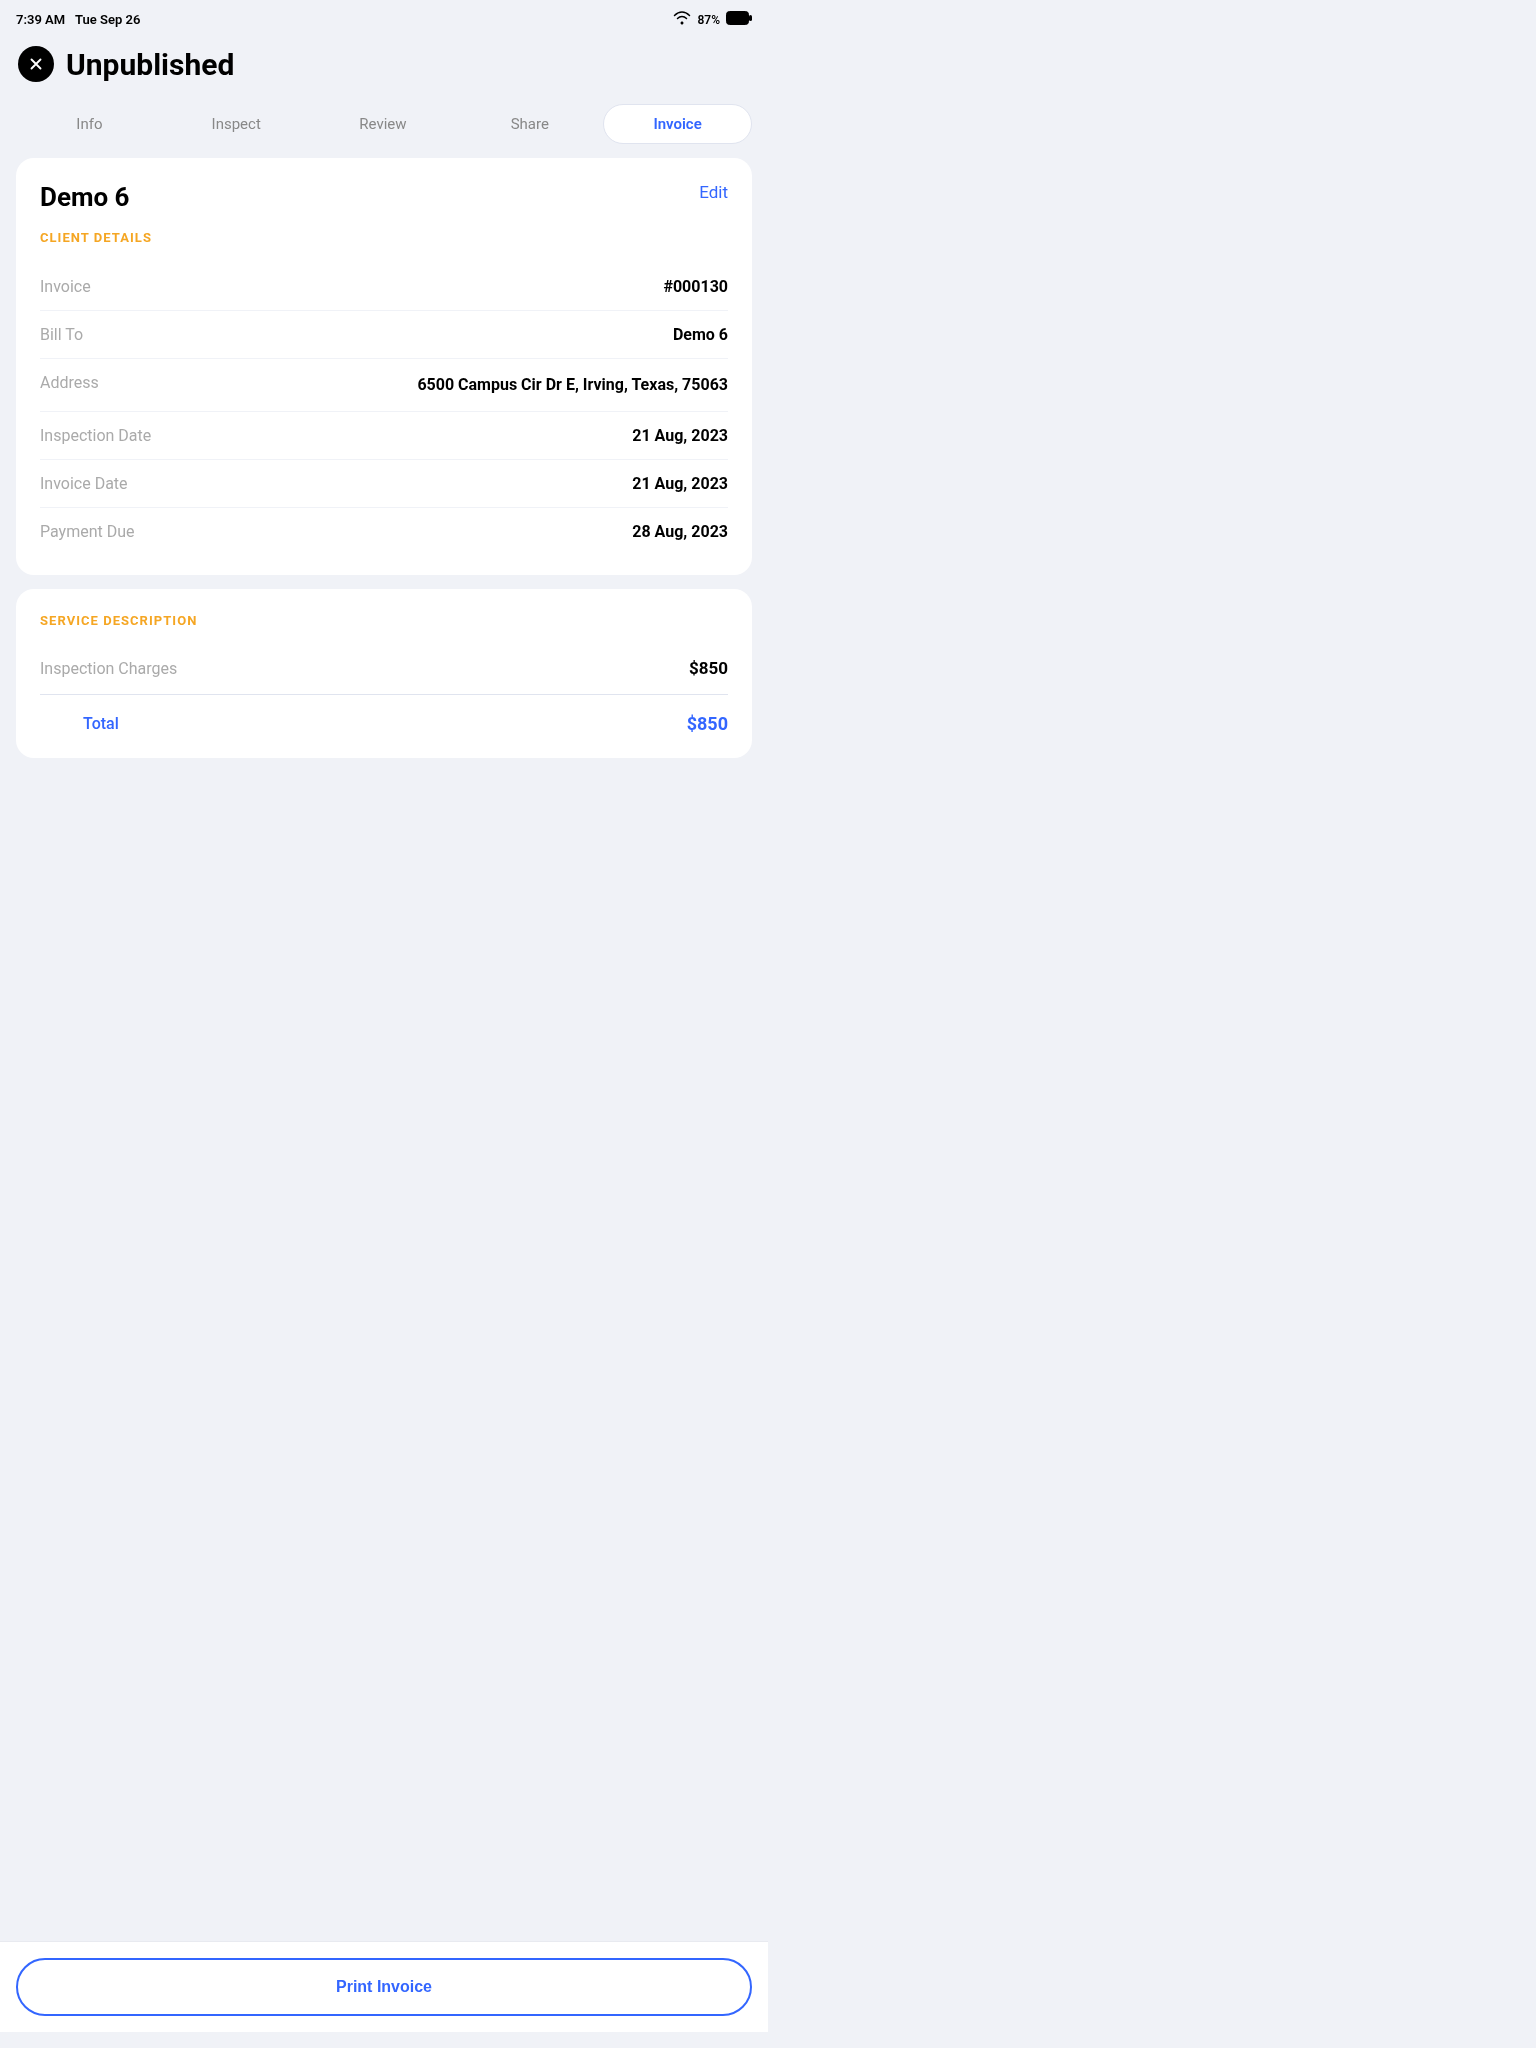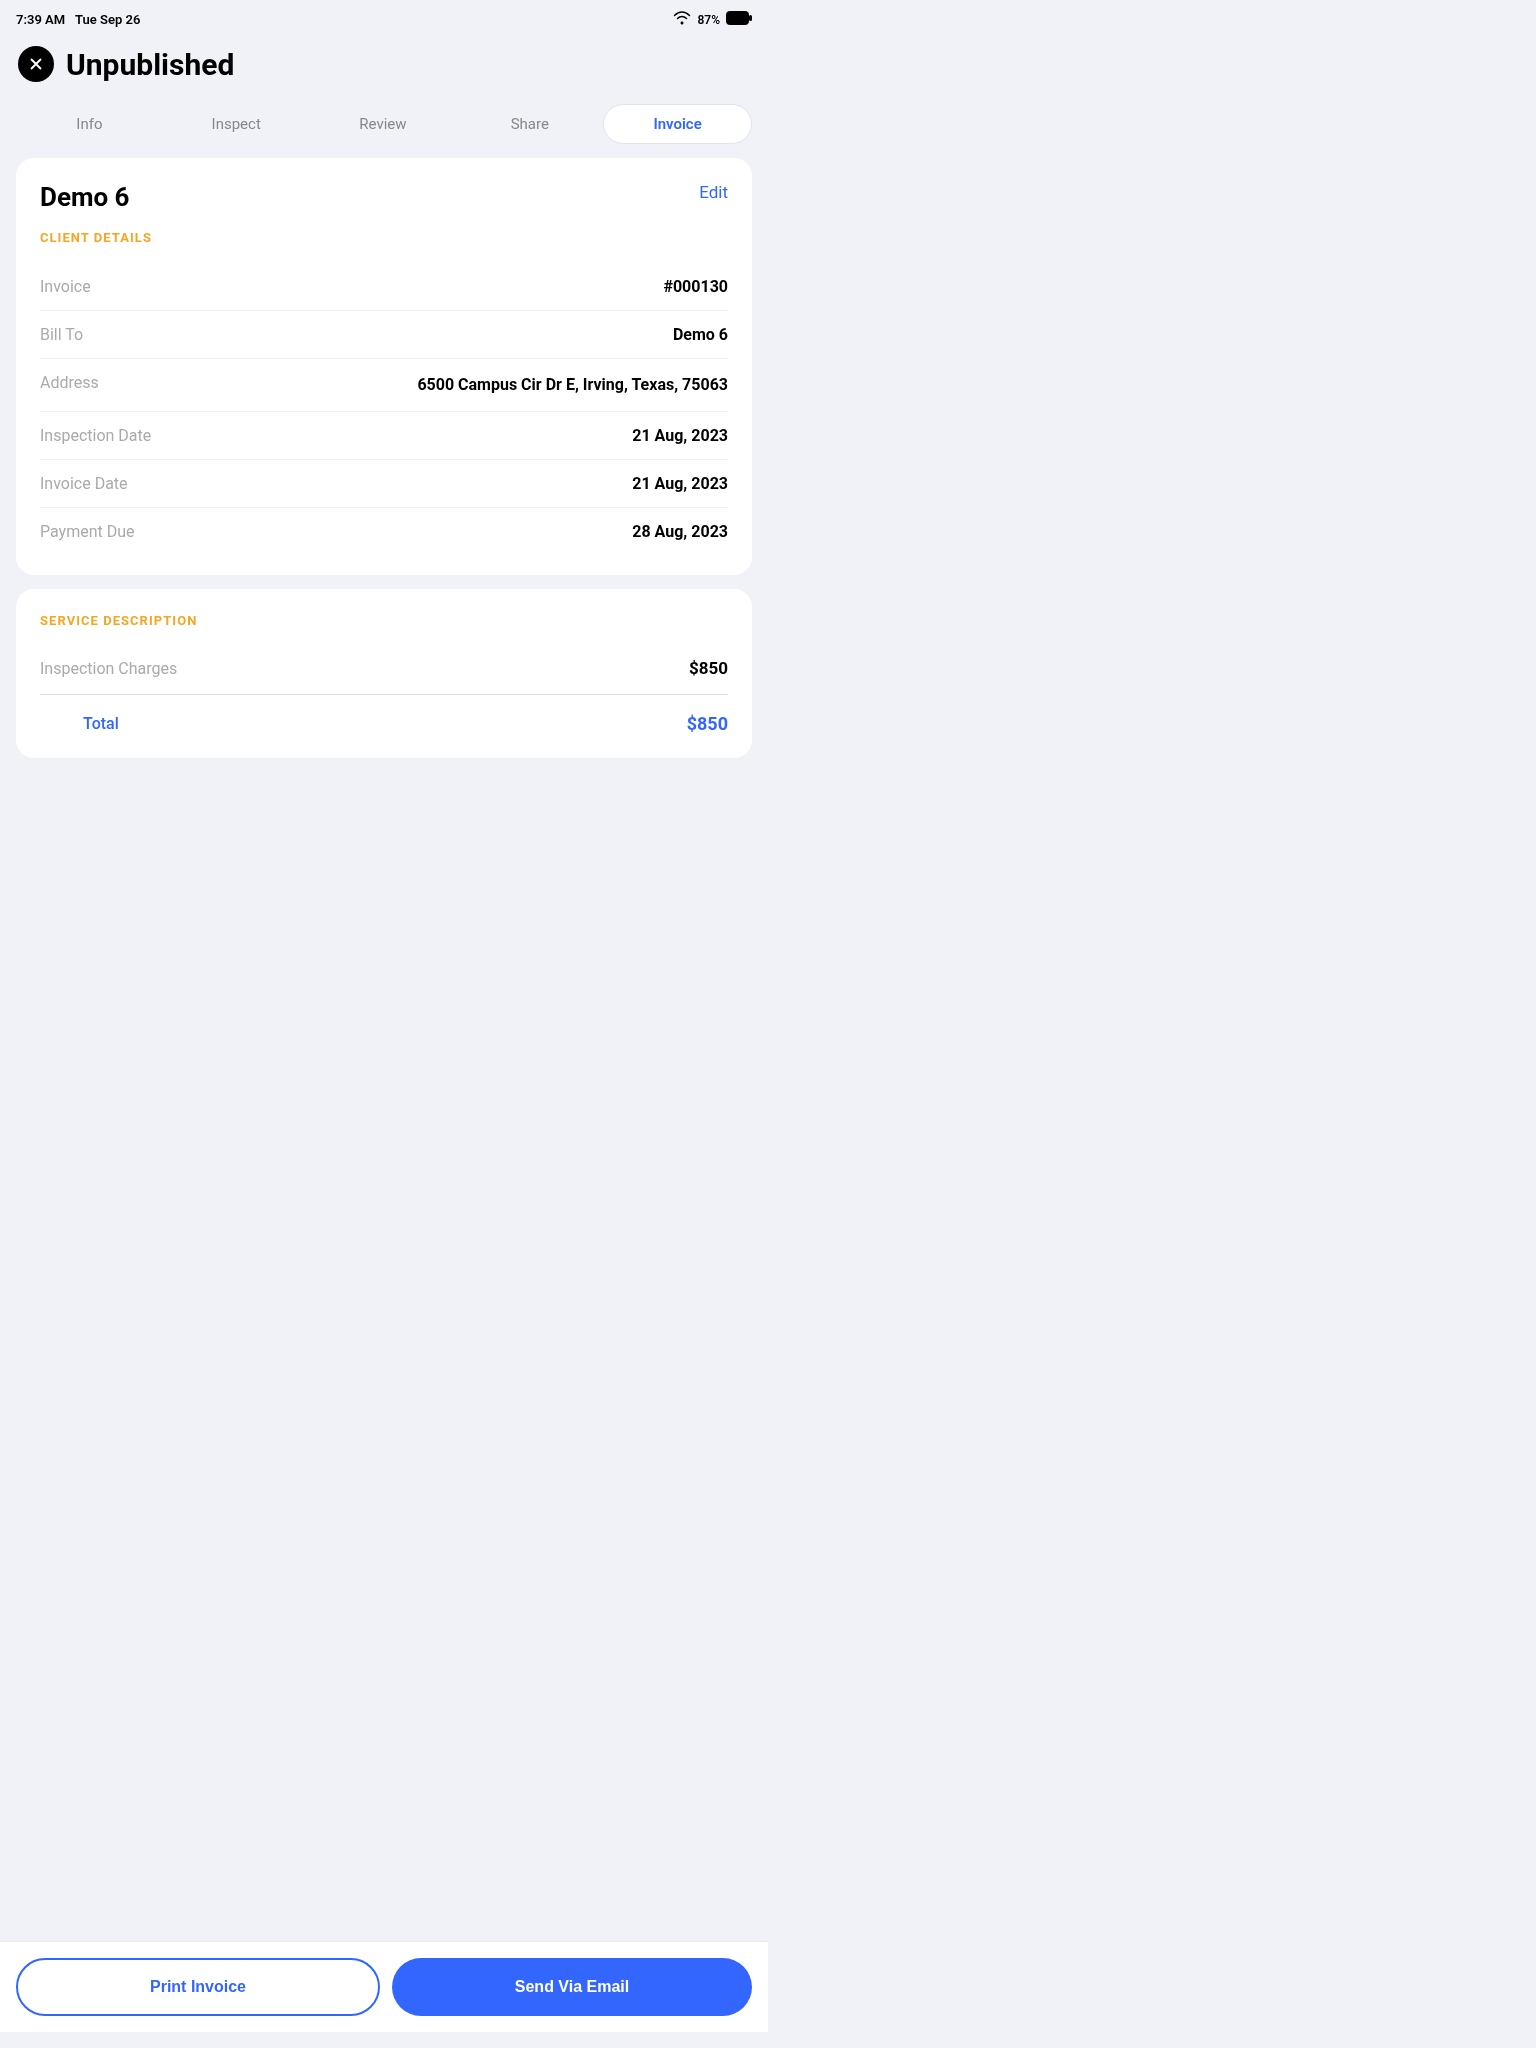--- a/index.html
+++ b/index.html
@@ -378,14 +378,13 @@
       <span class="total-value">$850</span>
     </div>
   </div>
 
   <div style="height: 90px;"></div>
 
 </div>
 
 <div class="bottom-actions">
   <button class="btn-outline">Print Invoice</button>
-  <button class="btn-filled">Send Via Email</button>
 </div>
 
 </body></html>

